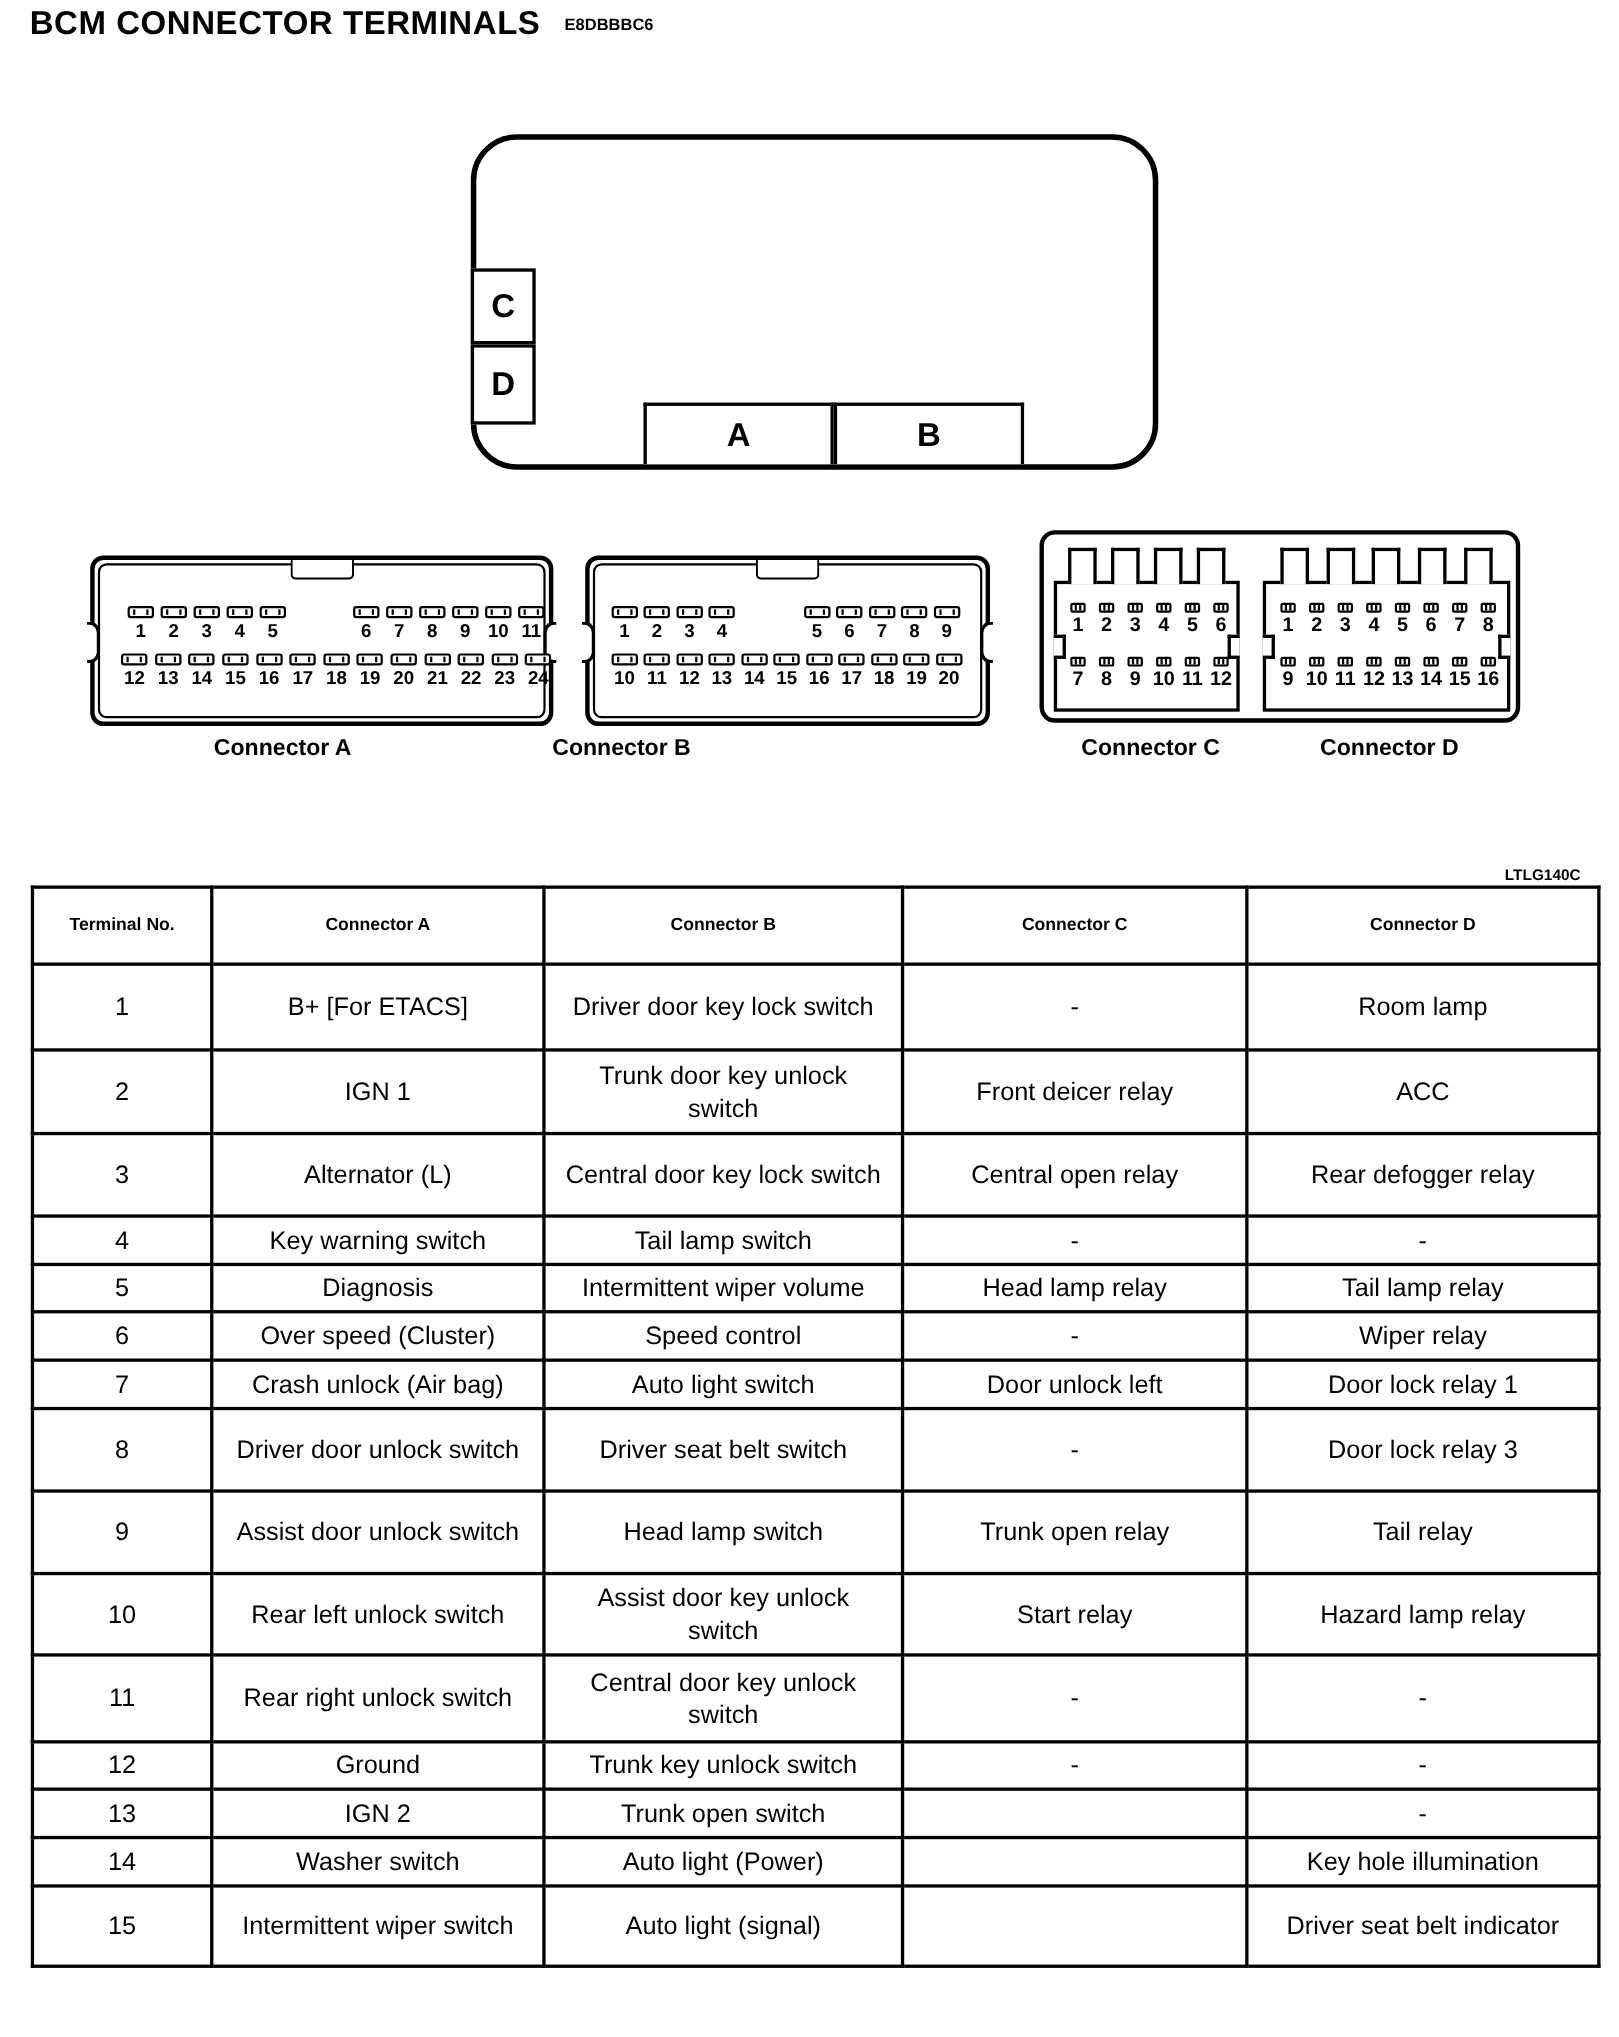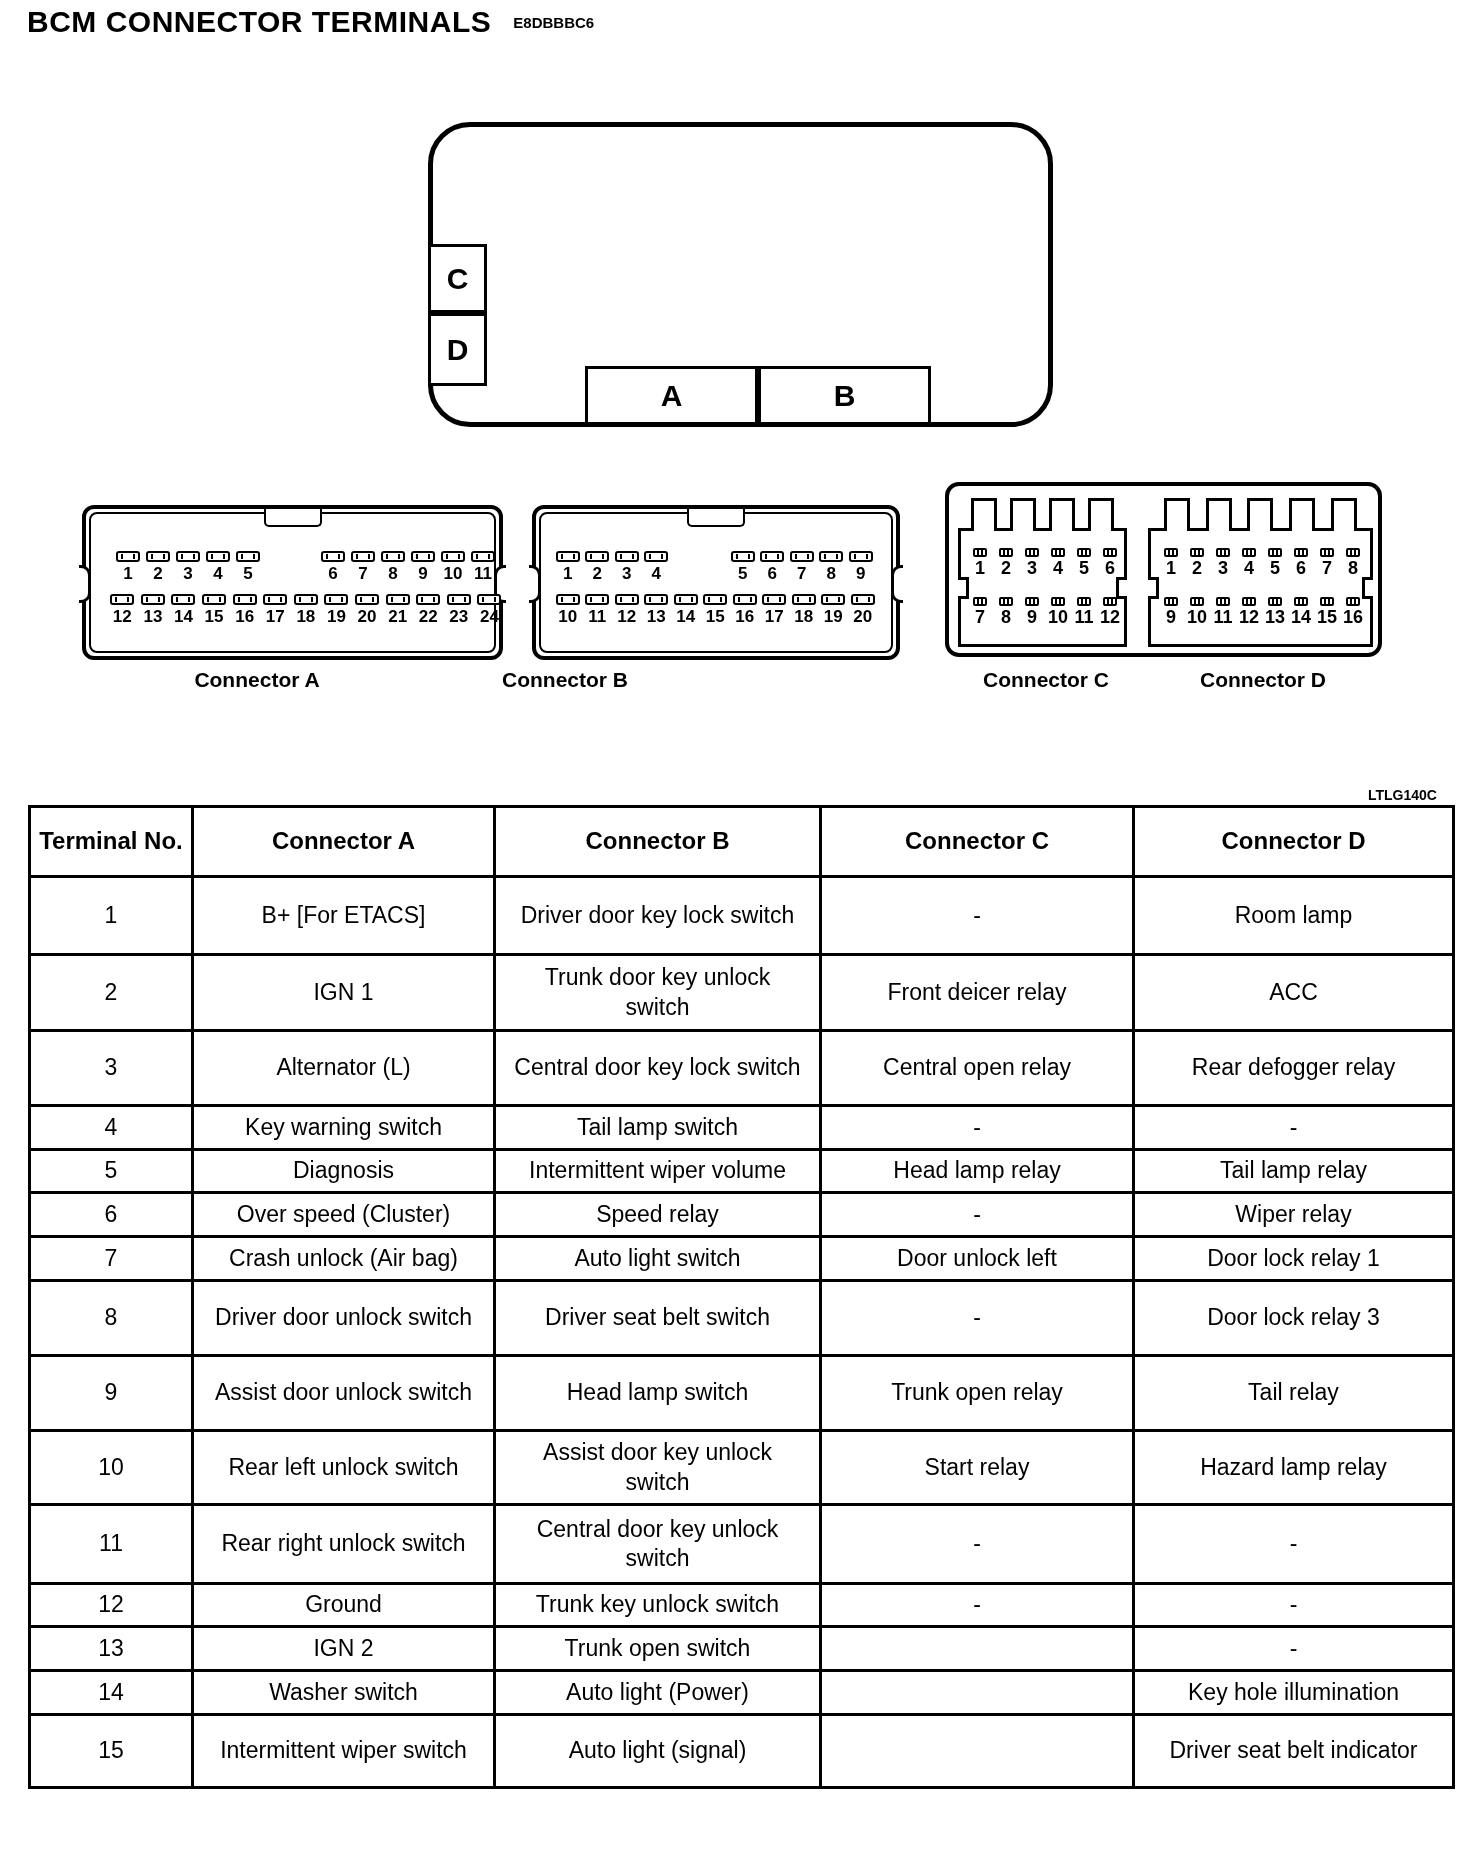--- a/index.html
+++ b/index.html
@@ -92,21 +92,21 @@
   .lbl-b { left:455px; }
   .lbl-c { left:936px; }
   .lbl-d { left:1153px; }
   .fig-code { position:absolute; left:1368px; top:787px; font-size:14px; font-weight:bold; }
 
   
   .tbl { position:absolute; left:28px; top:805px; width:1424px;
          border-collapse:collapse; table-layout:fixed; background:#fff; }
   .tbl th, .tbl td { border:3px solid #000; text-align:center; vertical-align:middle;
                      font-size:23px; line-height:1.28; padding:2px 8px; overflow:hidden; }
-  .tbl th { font-size:24px; font-weight:bold; height:70px; padding:2px 4px; }
+  .tbl th { font-size:16px; font-weight:bold; height:70px; padding:2px 4px; }
   .tbl td:nth-child(2) { padding:2px 18px; }
   .tbl td:nth-child(3) { padding:2px 14px; }
 </style>
 </head>
 <body>
 
 <div class="page">
 
   <div class="title-row">
     <span class="title">BCM CONNECTOR TERMINALS</span><span class="title-code">E8DBBBC6</span>
@@ -521,21 +521,21 @@
         <tr style="height: 43px;">
           <td>5</td>
           <td>Diagnosis</td>
           <td>Intermittent wiper volume</td>
           <td>Head lamp relay</td>
           <td>Tail lamp relay</td>
         </tr>
         <tr style="height: 44px;">
           <td>6</td>
           <td>Over speed (Cluster)</td>
-          <td>Speed relay</td>
+          <td>Speed control</td>
           <td>-</td>
           <td>Wiper relay</td>
         </tr>
         <tr style="height: 44px;">
           <td>7</td>
           <td>Crash unlock (Air bag)</td>
           <td>Auto light switch</td>
           <td>Door unlock left</td>
           <td>Door lock relay 1</td>
         </tr>

